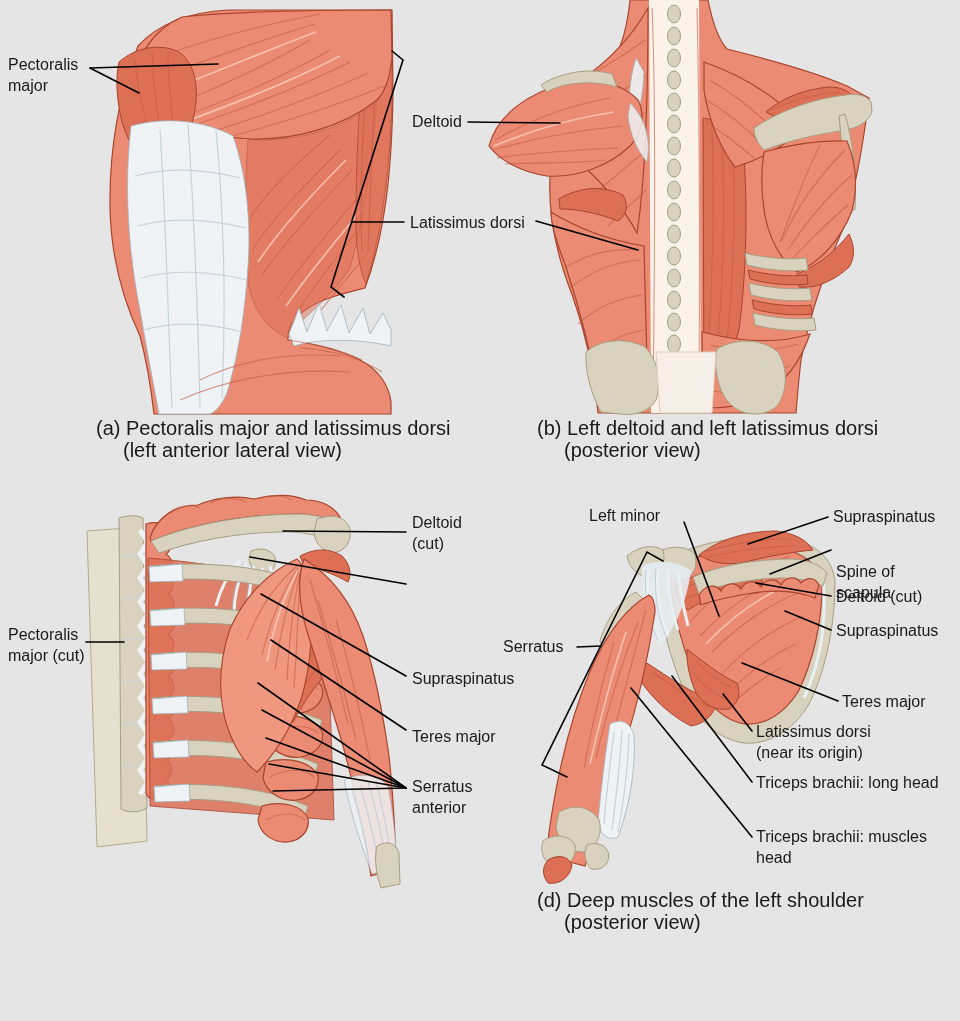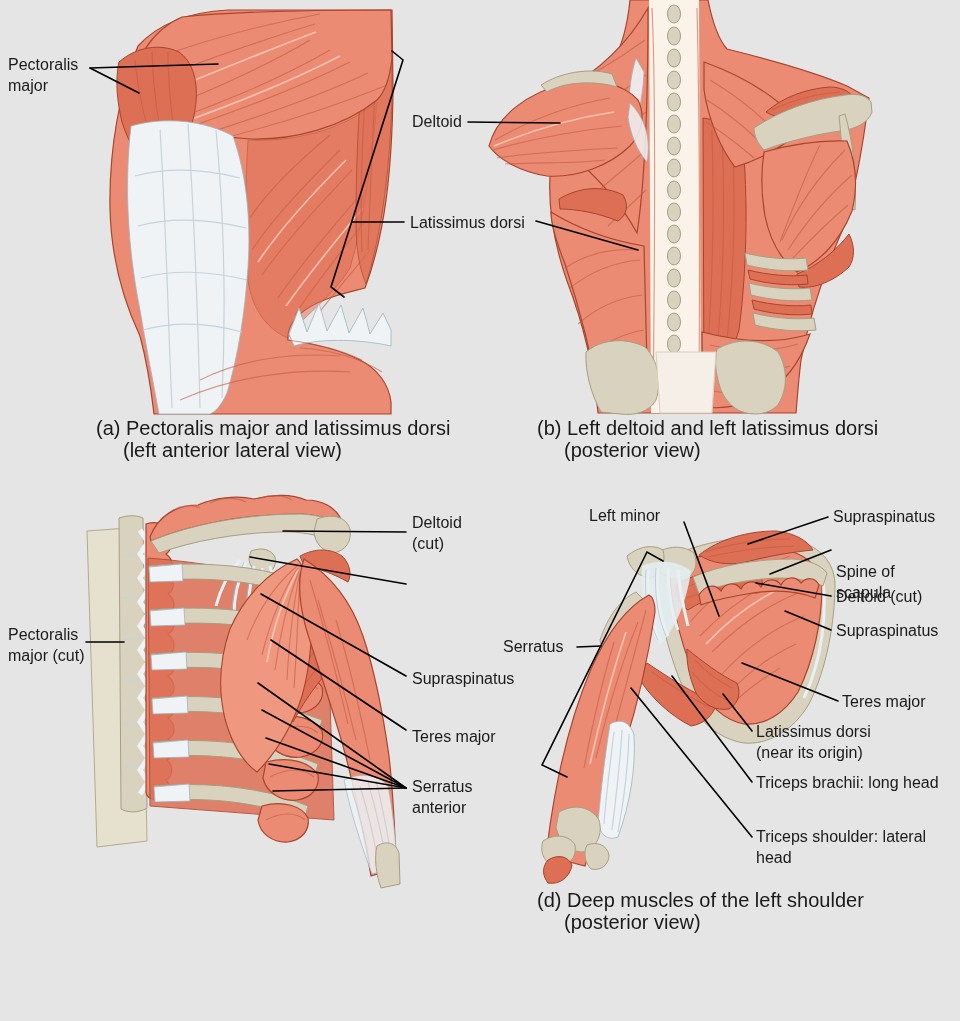--- a/index.html
+++ b/index.html
@@ -324,21 +324,21 @@
 <div class="label" style="left:503px;top:636px">Serratus</div>
 <div class="label" style="left:833px;top:506px">Supraspinatus</div>
 <div class="label" style="left:836px;top:561px">Spine of
 scapula</div>
 <div class="label" style="left:836px;top:586px">Deltoid (cut)</div>
 <div class="label" style="left:836px;top:620px">Supraspinatus</div>
 <div class="label" style="left:842px;top:691px">Teres major</div>
 <div class="label" style="left:756px;top:721px">Latissimus dorsi
 (near its origin)</div>
 <div class="label" style="left:756px;top:772px">Triceps brachii: long head</div>
-<div class="label" style="left:756px;top:826px">Triceps shoulder: lateral head</div>
+<div class="label" style="left:756px;top:826px">Triceps brachii: muscles head</div>
 
 <div class="caption" style="left:96px;top:417px">(a) Pectoralis major and latissimus dorsi
 (left anterior lateral view)</div>
 <div class="caption" style="left:537px;top:417px">(b) Left deltoid and left latissimus dorsi
 (posterior view)</div>
 <div class="caption" style="left:537px;top:889px">(d) Deep muscles of the left shoulder
 (posterior view)</div>
 
 </div>
 

